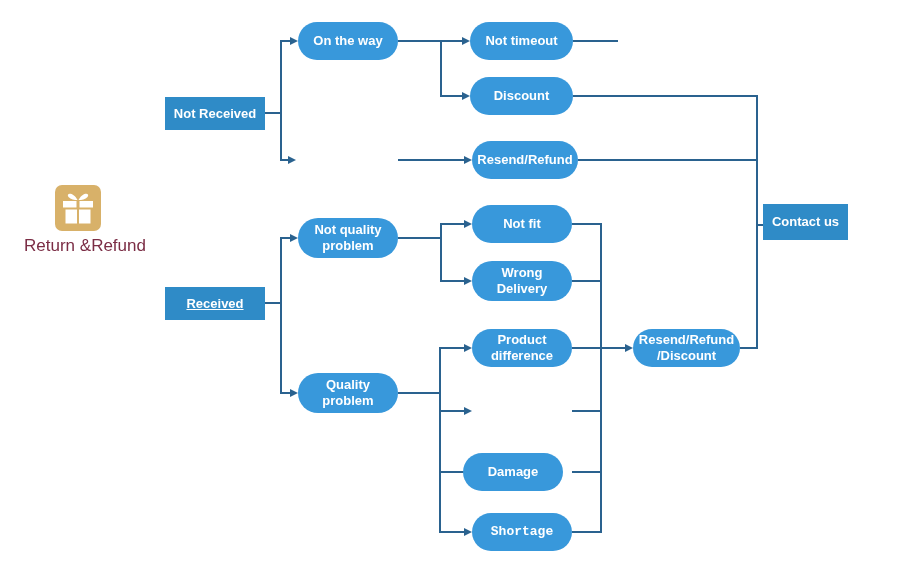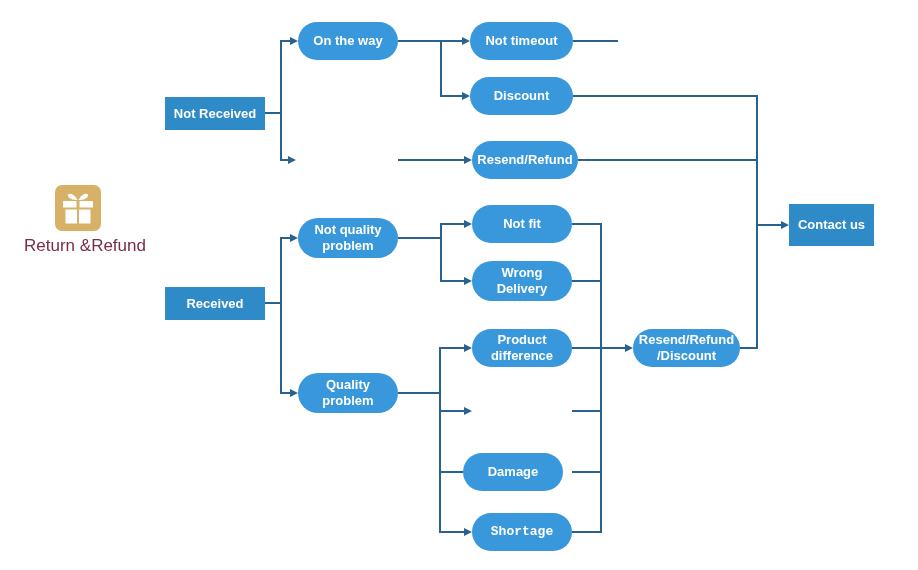--- a/index.html
+++ b/index.html
@@ -16,22 +16,22 @@
     display:flex;align-items:center;justify-content:center;
     color:#ffffff;font-weight:bold;font-size:13px;
     text-align:center;line-height:1.2;
     white-space:pre-line;
     box-sizing:border-box;
   }
   .rect{background:#2f8bc7;}
   .pill{background:#3898db;border-radius:20px;}
 
   .n-not_received{left:165px;top:97px;width:100px;height:33px;}
-  .n-received{left:165px;top:287px;width:100px;height:33px;}
-  .n-contact_us{left:789px;top:204px;width:85px;height:42px;font-size:13px;}
+  .n-received{left:165px;top:287px;width:100px;height:33px;text-decoration:underline;}
+  .n-contact_us{left:763px;top:204px;width:85px;height:36px;font-size:13px;}
   .n-on_the_way{left:298px;top:22px;width:100px;height:38px;}
   .n-not_timeout{left:470px;top:22px;width:103px;height:38px;text-align:center;}
   .n-please_be_patient_to_wait{left:618px;top:22px;width:172px;height:38px;}
   .n-timeout{left:470px;top:77px;width:103px;height:38px;}
   .n-returned_lost{left:296px;top:141px;width:102px;height:38px;}
   .n-resend_refund{left:472px;top:141px;width:106px;height:38px;}
   .n-not_quality_problem{left:298px;top:218px;width:100px;height:40px;}
   .n-not_fit{left:472px;top:205px;width:100px;height:38px;}
   .n-wrong_delivery{left:472px;top:261px;width:100px;height:40px;}
   .n-product_difference{left:472px;top:329px;width:100px;height:38px;}

